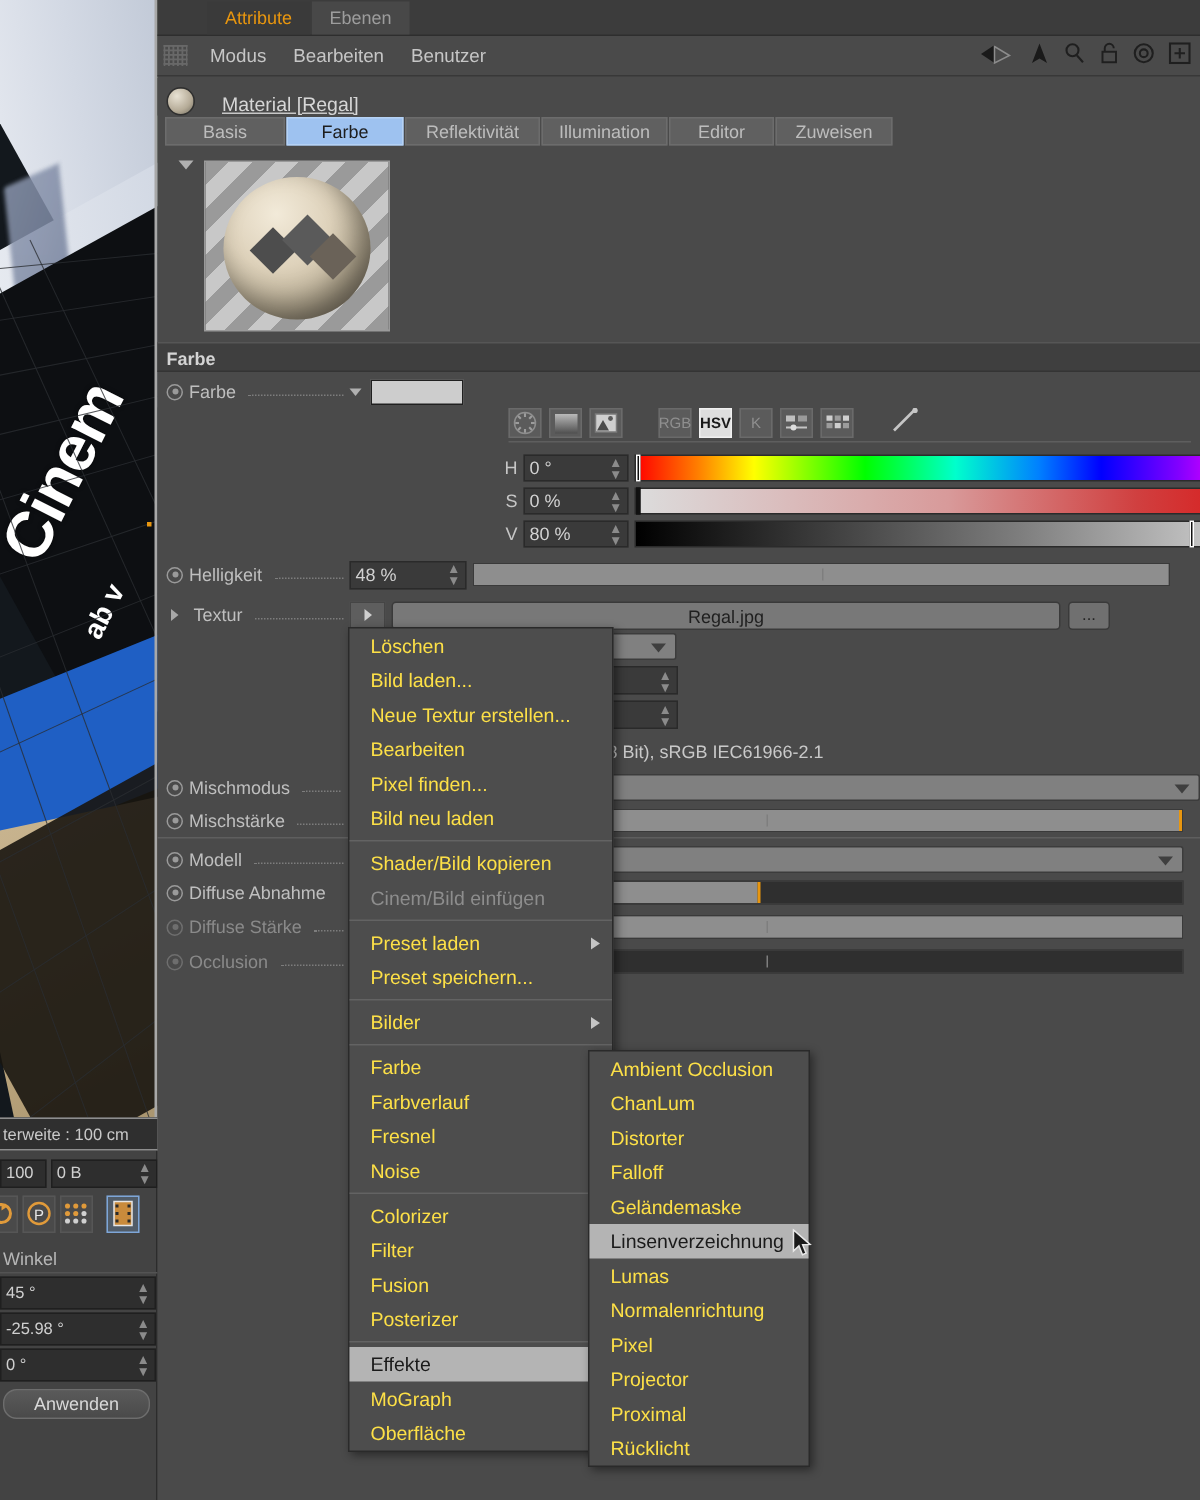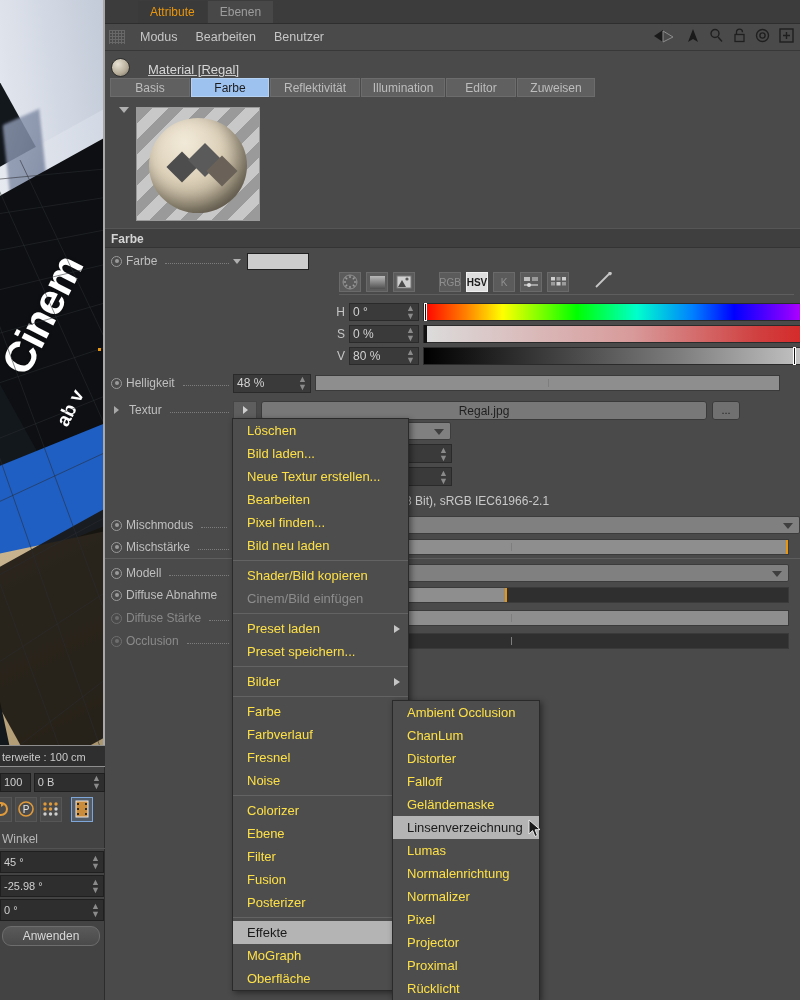--- a/index.html
+++ b/index.html
@@ -675,21 +675,20 @@
       <span>Bilder</span>
       <span class="sub"></span>
     </div>
     <div class="msep"></div>
     <div class="mrow">Farbe</div>
     <div class="mrow">Farbverlauf</div>
     <div class="mrow">Fresnel</div>
     <div class="mrow">Noise</div>
     <div class="msep"></div>
     <div class="mrow">Colorizer</div>
-    <div class="mrow">Ebene</div>
     <div class="mrow">Filter</div>
     <div class="mrow">Fusion</div>
     <div class="mrow">Posterizer</div>
     <div class="msep"></div>
     <div class="mrow hl">
       <span>Effekte</span>
       <span class="sub"></span>
     </div>
     <div class="mrow">
       <span>MoGraph</span>
@@ -703,21 +702,20 @@
 
   <div class="menu" id="submenu" style="left:392px; top:700px; width:148px;">
     <div class="mrow">Ambient Occlusion</div>
     <div class="mrow">ChanLum</div>
     <div class="mrow">Distorter</div>
     <div class="mrow">Falloff</div>
     <div class="mrow">Geländemaske</div>
     <div class="mrow hl">Linsenverzeichnung</div>
     <div class="mrow">Lumas</div>
     <div class="mrow">Normalenrichtung</div>
-    <div class="mrow">Normalizer</div>
     <div class="mrow">Pixel</div>
     <div class="mrow">Projector</div>
     <div class="mrow">Proximal</div>
     <div class="mrow">Rücklicht</div>
   </div>
 
   <div id="cursor">
     <svg width="14" height="20" viewBox="0 0 14 20">
       <path d="M1 1 L1 15 L4.6 11.6 L7 17.5 L9.4 16.4 L7.1 10.8 L12 10.6 Z" fill="#1b1b1b" stroke="#e8e8e8" stroke-width="1"></path>
     </svg>

